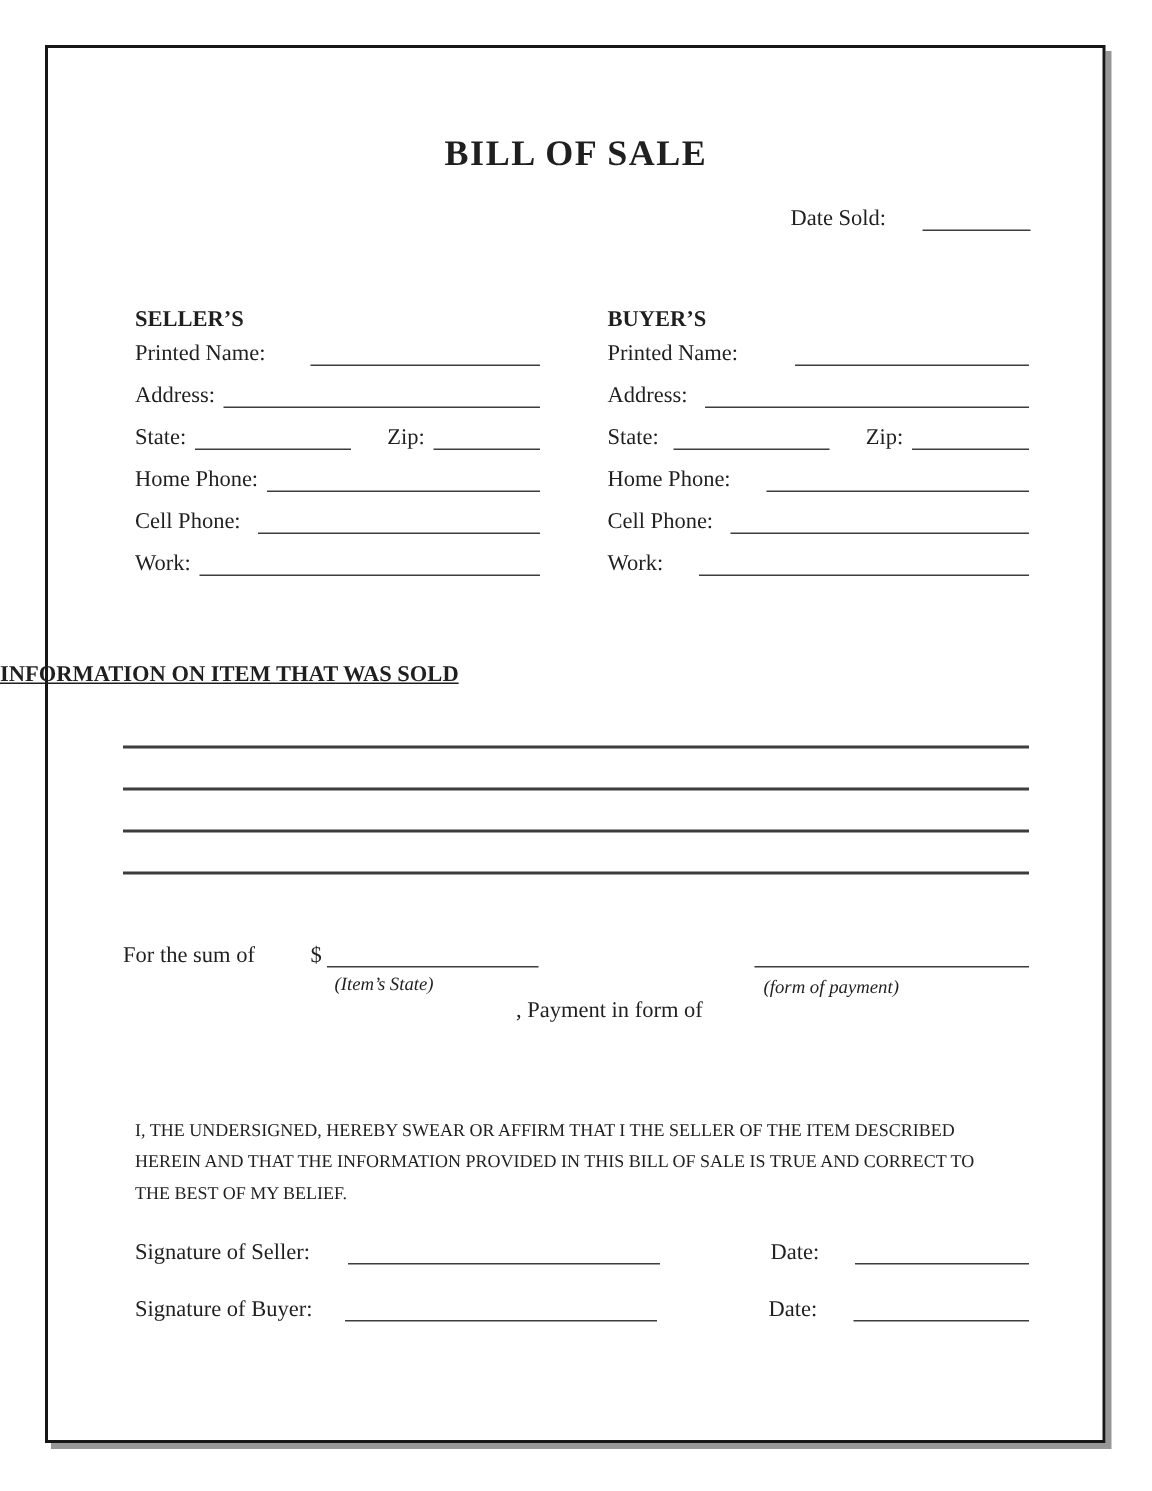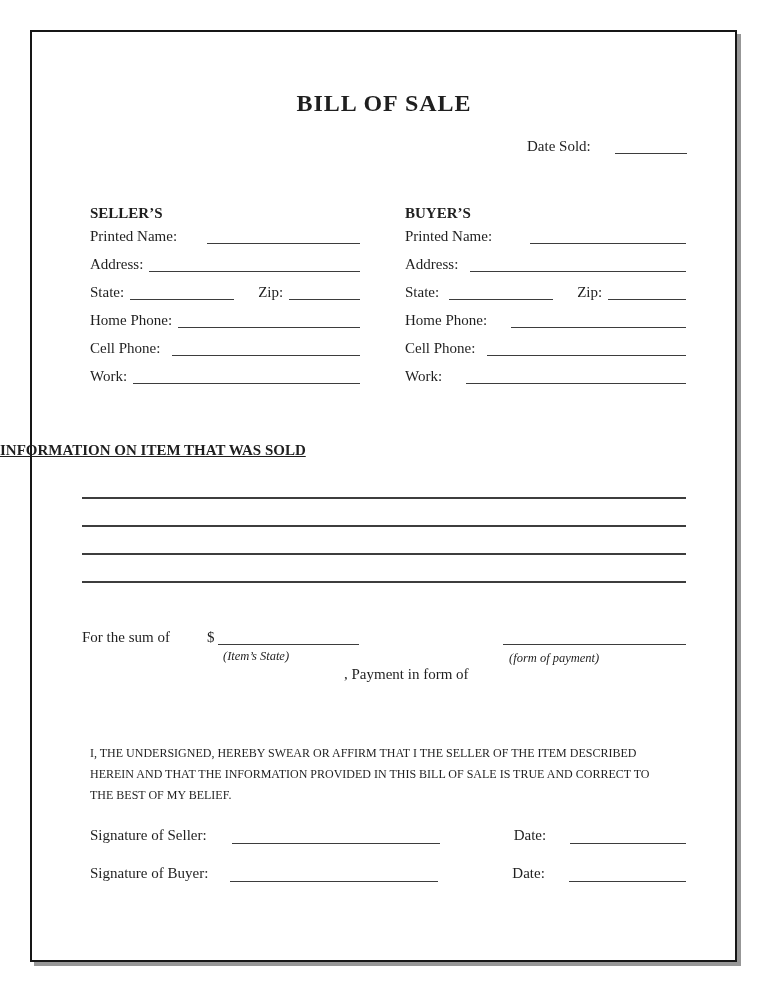--- a/index.html
+++ b/index.html
@@ -38,21 +38,21 @@
   .w104{width:104px;} .w94{width:94px;}
   .rule{
     position:absolute;left:82px;width:604px;height:0;
     border-bottom:2px solid var(--line);
   }
   .caption{font-size:12.5px;font-style:italic;white-space:nowrap;}
   .para{
     left:90px;top:719px;width:578px;
     font-size:12px;line-height:21px;margin-top:24px;
   }
-  .sigrow{display:flex;align-items:center;}
+  .sigrow{display:flex;align-items:flex-start;}
 </style>
 </head>
 <body>
 
 <div class="sheet"></div>
 
 <div class="abs title">BILL OF SALE</div>
 
 <div class="abs row" style="left:527px;top:137px;width:160px;">
   <span class="lbl">Date Sold:</span>

